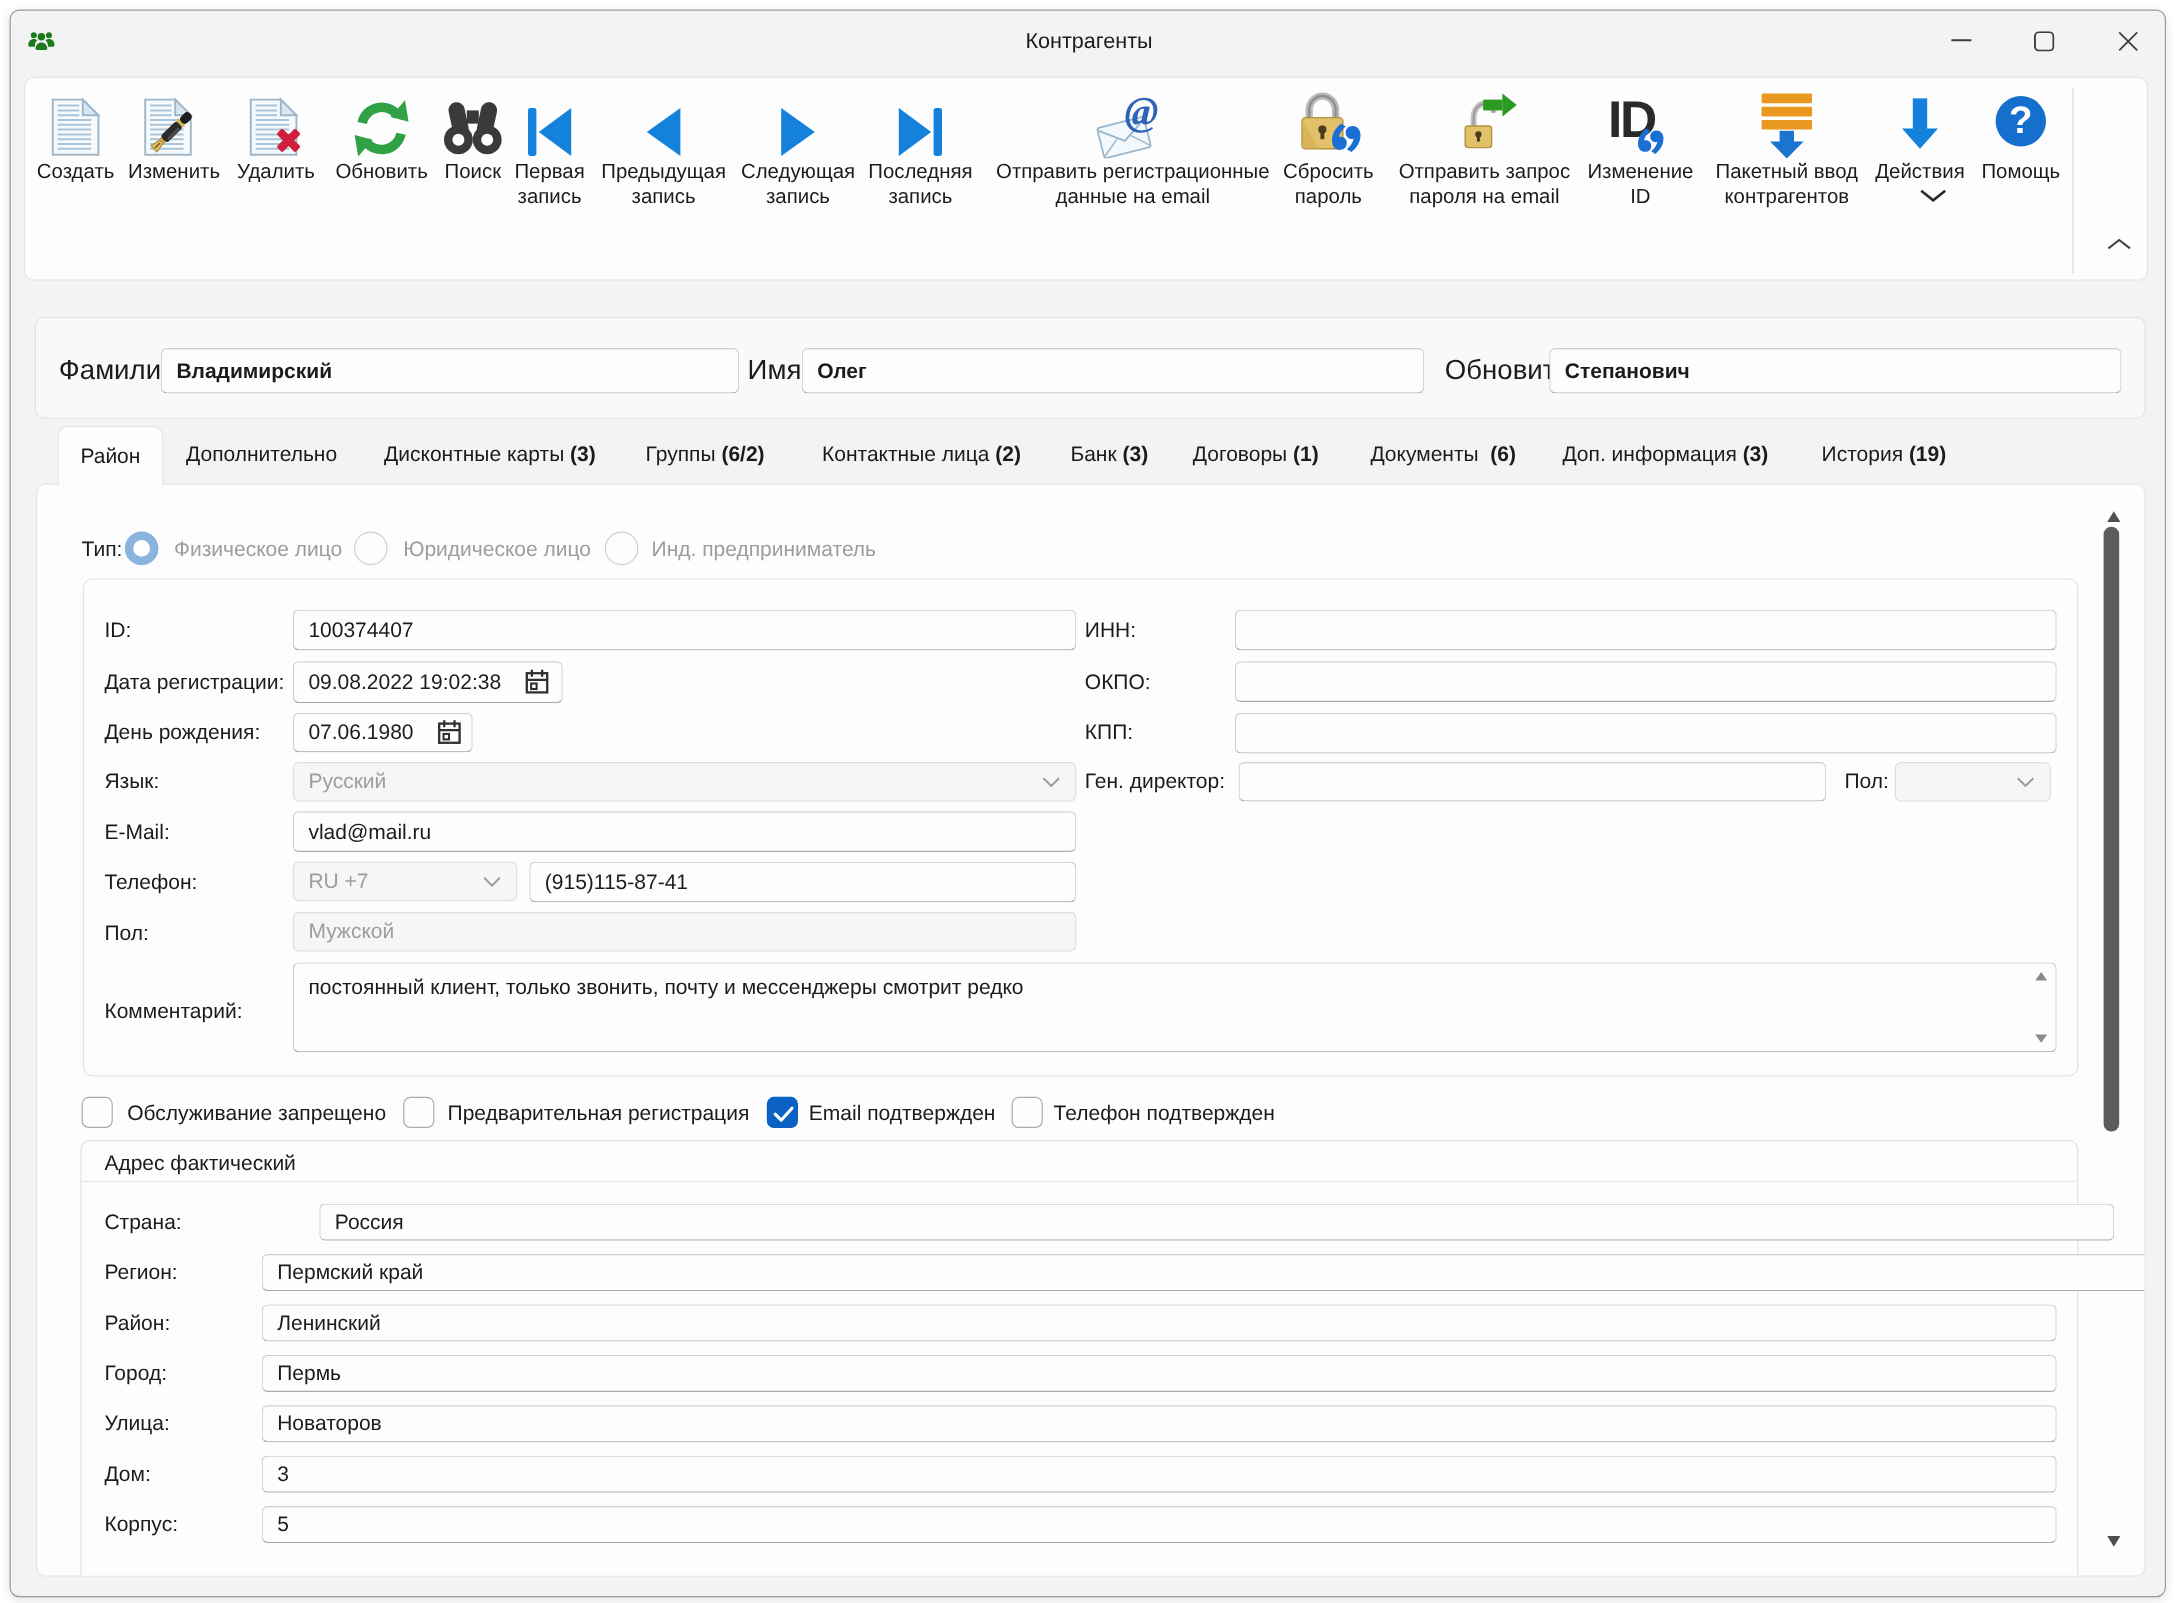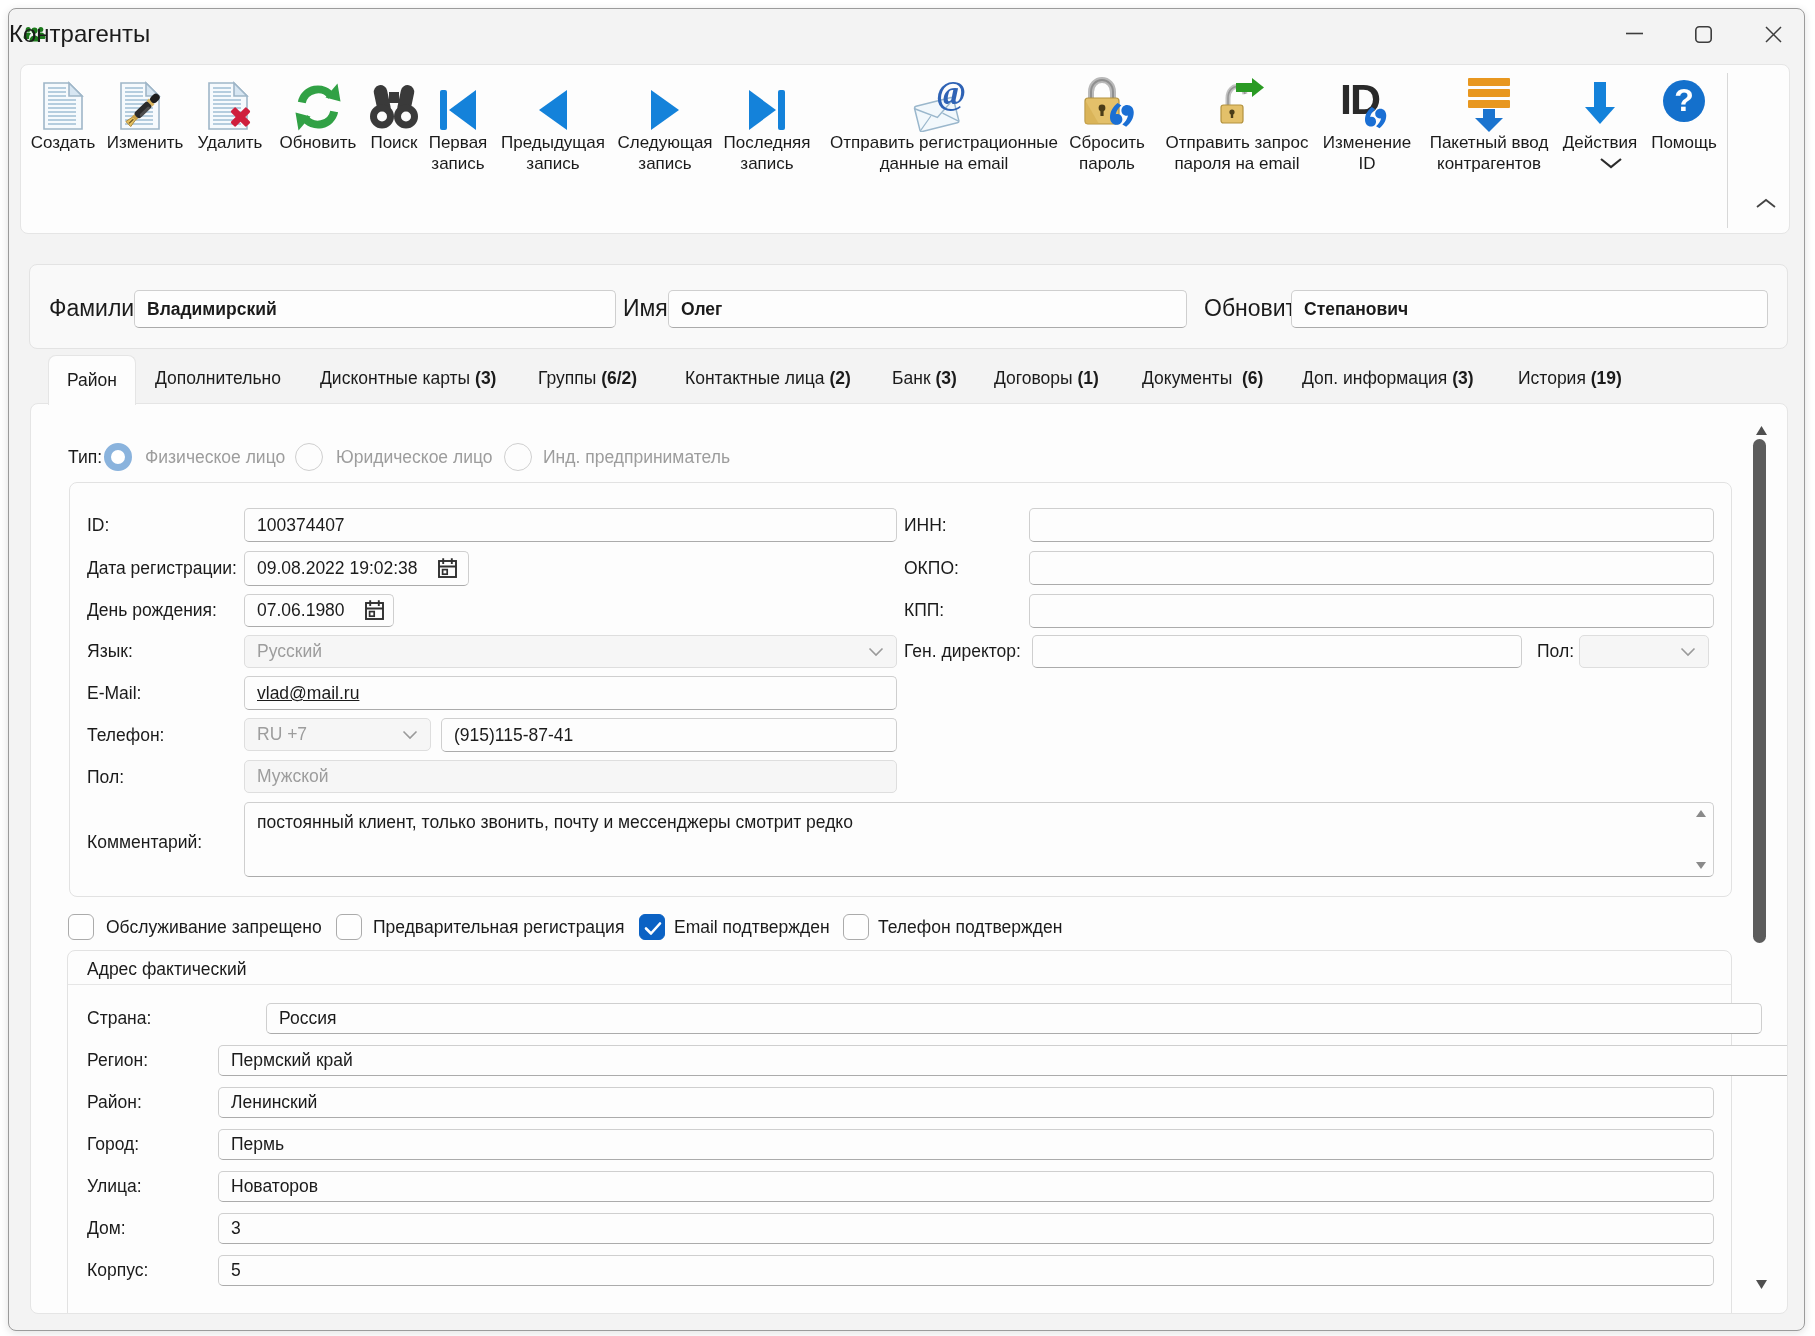--- a/index.html
+++ b/index.html
@@ -1,18 +1,18 @@
 <!DOCTYPE html>
 <html><head><meta charset="utf-8"><title>Контрагенты</title>
 <style>
 *{margin:0;padding:0;box-sizing:border-box}
 html,body{width:1815px;height:1336px;background:#fff;font-family:"Liberation Sans",sans-serif;color:#1b1b1b;overflow:hidden}
 .abs{position:absolute}
 .window{position:absolute;left:8px;top:8px;width:1797px;height:1323px;background:#f3f3f3;border:1px solid #9b9b9b;border-radius:8px;box-shadow:0 2px 8px rgba(0,0,0,.12)}
-.titlebar-title{position:absolute;top:15px;line-height:20px;left:0;width:1797px;font-size:24px;color:#1b1b1b}
+.titlebar-title{position:absolute;top:15px;line-height:20px;left:0;width:1797px;text-align:center;font-size:18px;color:#1b1b1b}
 .panel{position:absolute;background:#fdfdfd;border:1px solid #e5e5e5;border-radius:8px}
 .toolbar{left:11px;top:55px;width:1770px;height:170px}
 .titem{position:absolute;top:7px;text-align:center;font-size:17px;line-height:21px;color:#1b1b1b}
 .ticon{height:60px;display:flex;align-items:flex-end;justify-content:center}
 .ticon svg{display:block}
 .vsep{position:absolute;left:1706px;top:8px;width:1px;height:155px;background:#d8d8d8}
 .hdr{left:20px;top:255px;width:1759px;height:85px;background:#f9f9f9;border:1px solid #e3e3e3;border-radius:8px}
 .hlab{position:absolute;top:289px;font-size:23px;line-height:20px}
 .hin{position:absolute;top:281px;height:38px;background:#fdfdfd;border:1px solid #cfcfcf;border-bottom-color:#ababab;border-radius:5px;font-weight:bold;font-size:17.5px;line-height:36px;padding-left:12px}
 .tab-active{position:absolute;left:39px;top:346px;width:88px;height:50px;background:#fdfdfd;border:1px solid #e5e5e5;border-bottom:none;border-radius:8px 8px 0 0;z-index:3;text-align:center;font-size:17.5px;line-height:48px}
@@ -358,21 +358,21 @@
 </g>
           </svg>
         </span></div>
 <div class="flab" style="left:56px;top:237px">Язык:</div>
 <div class="inp dis" style="left:213px;top:231px;width:653px;height:33px;line-height:31px;">Русский<span style="position:absolute;right:12px;top:11px">
           <svg width="16" height="10" viewBox="0 0 16 10">
             <path d="M1.5 1.5 L8 8 L14.5 1.5" fill="none" stroke="#9a9a9a" stroke-width="1.6"></path>
           </svg>
         </span></div>
 <div class="flab" style="left:56px;top:279px">E-Mail:</div>
-<div class="inp" style="left:213px;top:272px;width:653px;height:34px;line-height:32px;text-decoration:underline;">vlad@mail.ru</div>
+<div class="inp" style="left:213px;top:272px;width:653px;height:34px;line-height:32px;">vlad@mail.ru</div>
 <div class="flab" style="left:56px;top:321px">Телефон:</div>
 <div class="inp dis" style="left:213px;top:314px;width:187px;height:33px;line-height:31px;">RU +7<span style="position:absolute;right:12px;top:11px">
           <svg width="16" height="10" viewBox="0 0 16 10">
             <path d="M1.5 1.5 L8 8 L14.5 1.5" fill="none" stroke="#9a9a9a" stroke-width="1.6"></path>
           </svg>
         </span></div>
 <div class="inp" style="left:410px;top:314px;width:456px;height:34px;line-height:32px;">(915)115-87-41</div>
 <div class="flab" style="left:56px;top:363px">Пол:</div>
 <div class="inp dis" style="left:213px;top:356px;width:653px;height:33px;line-height:31px;">Мужской</div>
 <div class="flab" style="left:56px;top:428px">Комментарий:</div>

